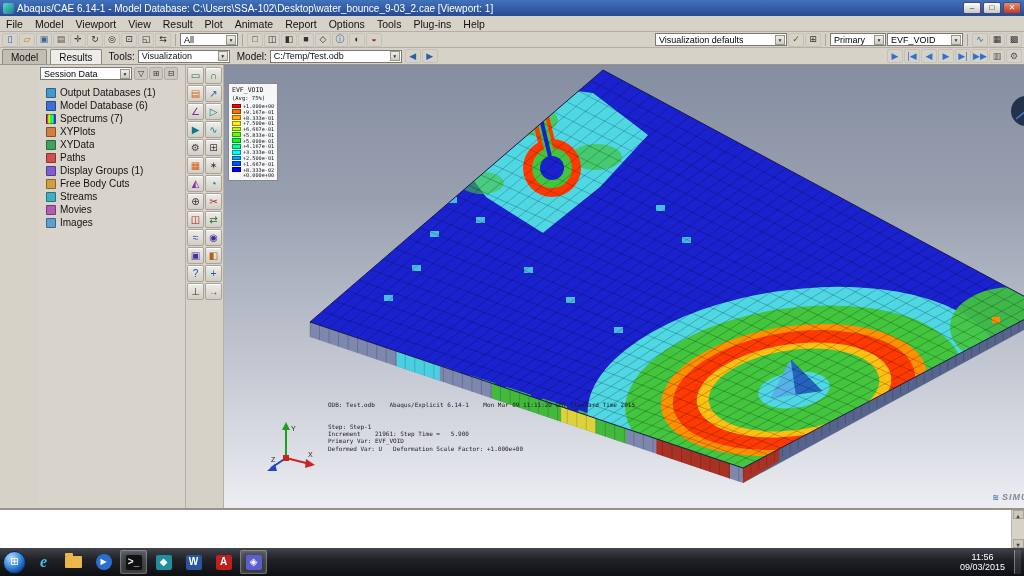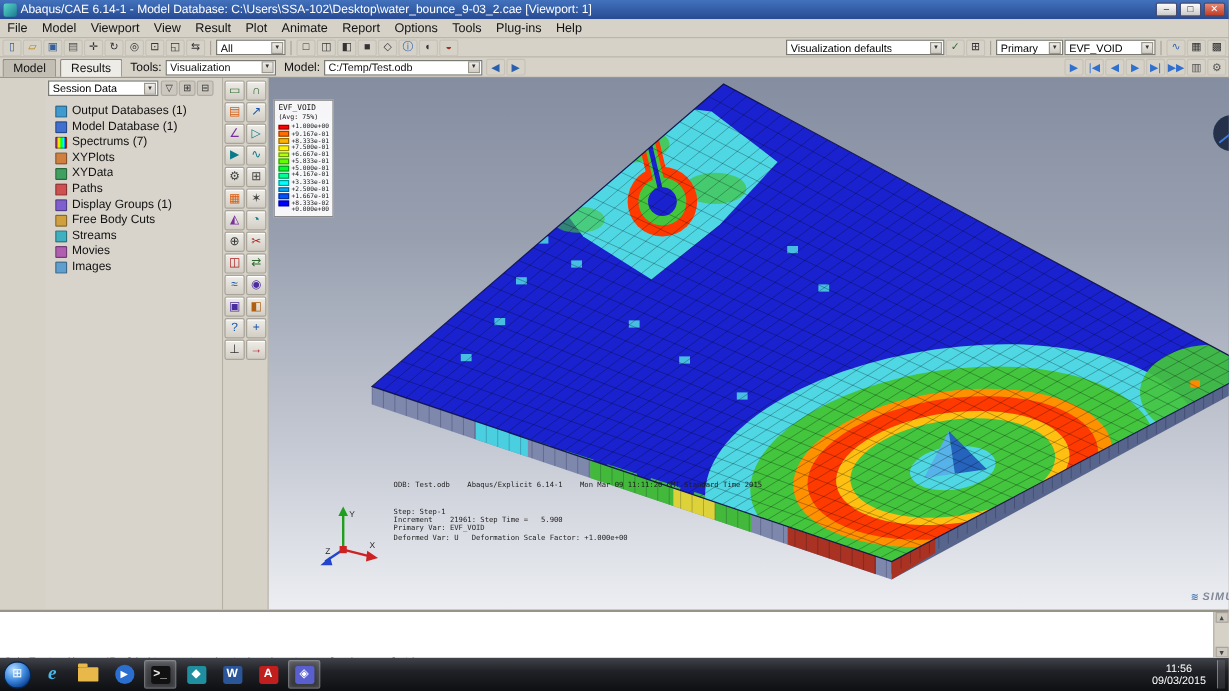--- a/index.html
+++ b/index.html
@@ -298,21 +298,21 @@
       </div>
       <div class="tree-items">
 
           <div class="tree-row">
             <span class="ticon" style="background: rgb(63, 154, 208);"></span>
             <span class="tlabel">Output Databases (1)</span>
           </div>
 
           <div class="tree-row">
             <span class="ticon" style="background: rgb(63, 111, 208);"></span>
-            <span class="tlabel">Model Database (1)</span>
+            <span class="tlabel">Model Database (6)</span>
           </div>
 
           <div class="tree-row">
             <span class="ticon" style="background: linear-gradient(90deg, rgb(255, 0, 0), rgb(255, 255, 0), rgb(0, 255, 0), rgb(0, 255, 255), rgb(0, 0, 255));"></span>
             <span class="tlabel">Spectrums (7)</span>
           </div>
 
           <div class="tree-row">
             <span class="ticon" style="background: rgb(208, 127, 63);"></span>
             <span class="tlabel">XYPlots</span>

